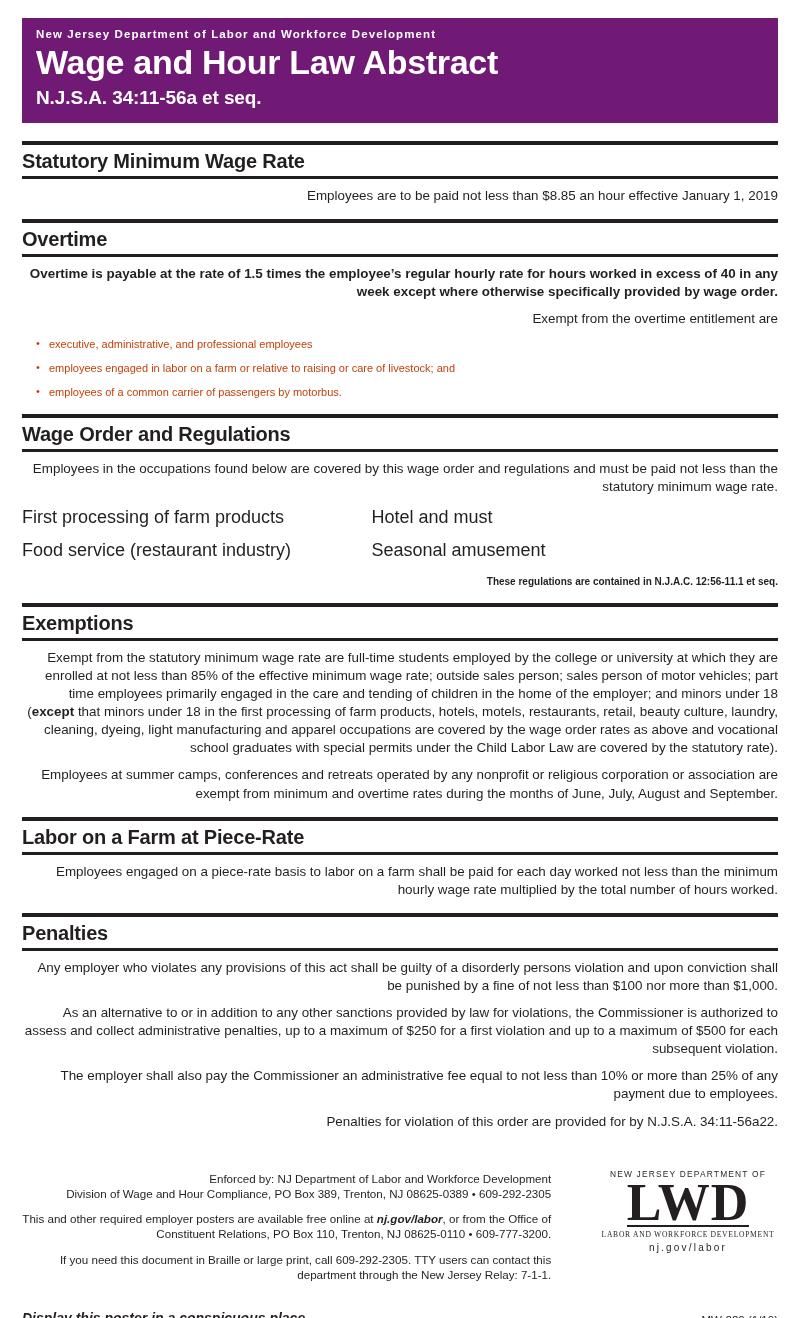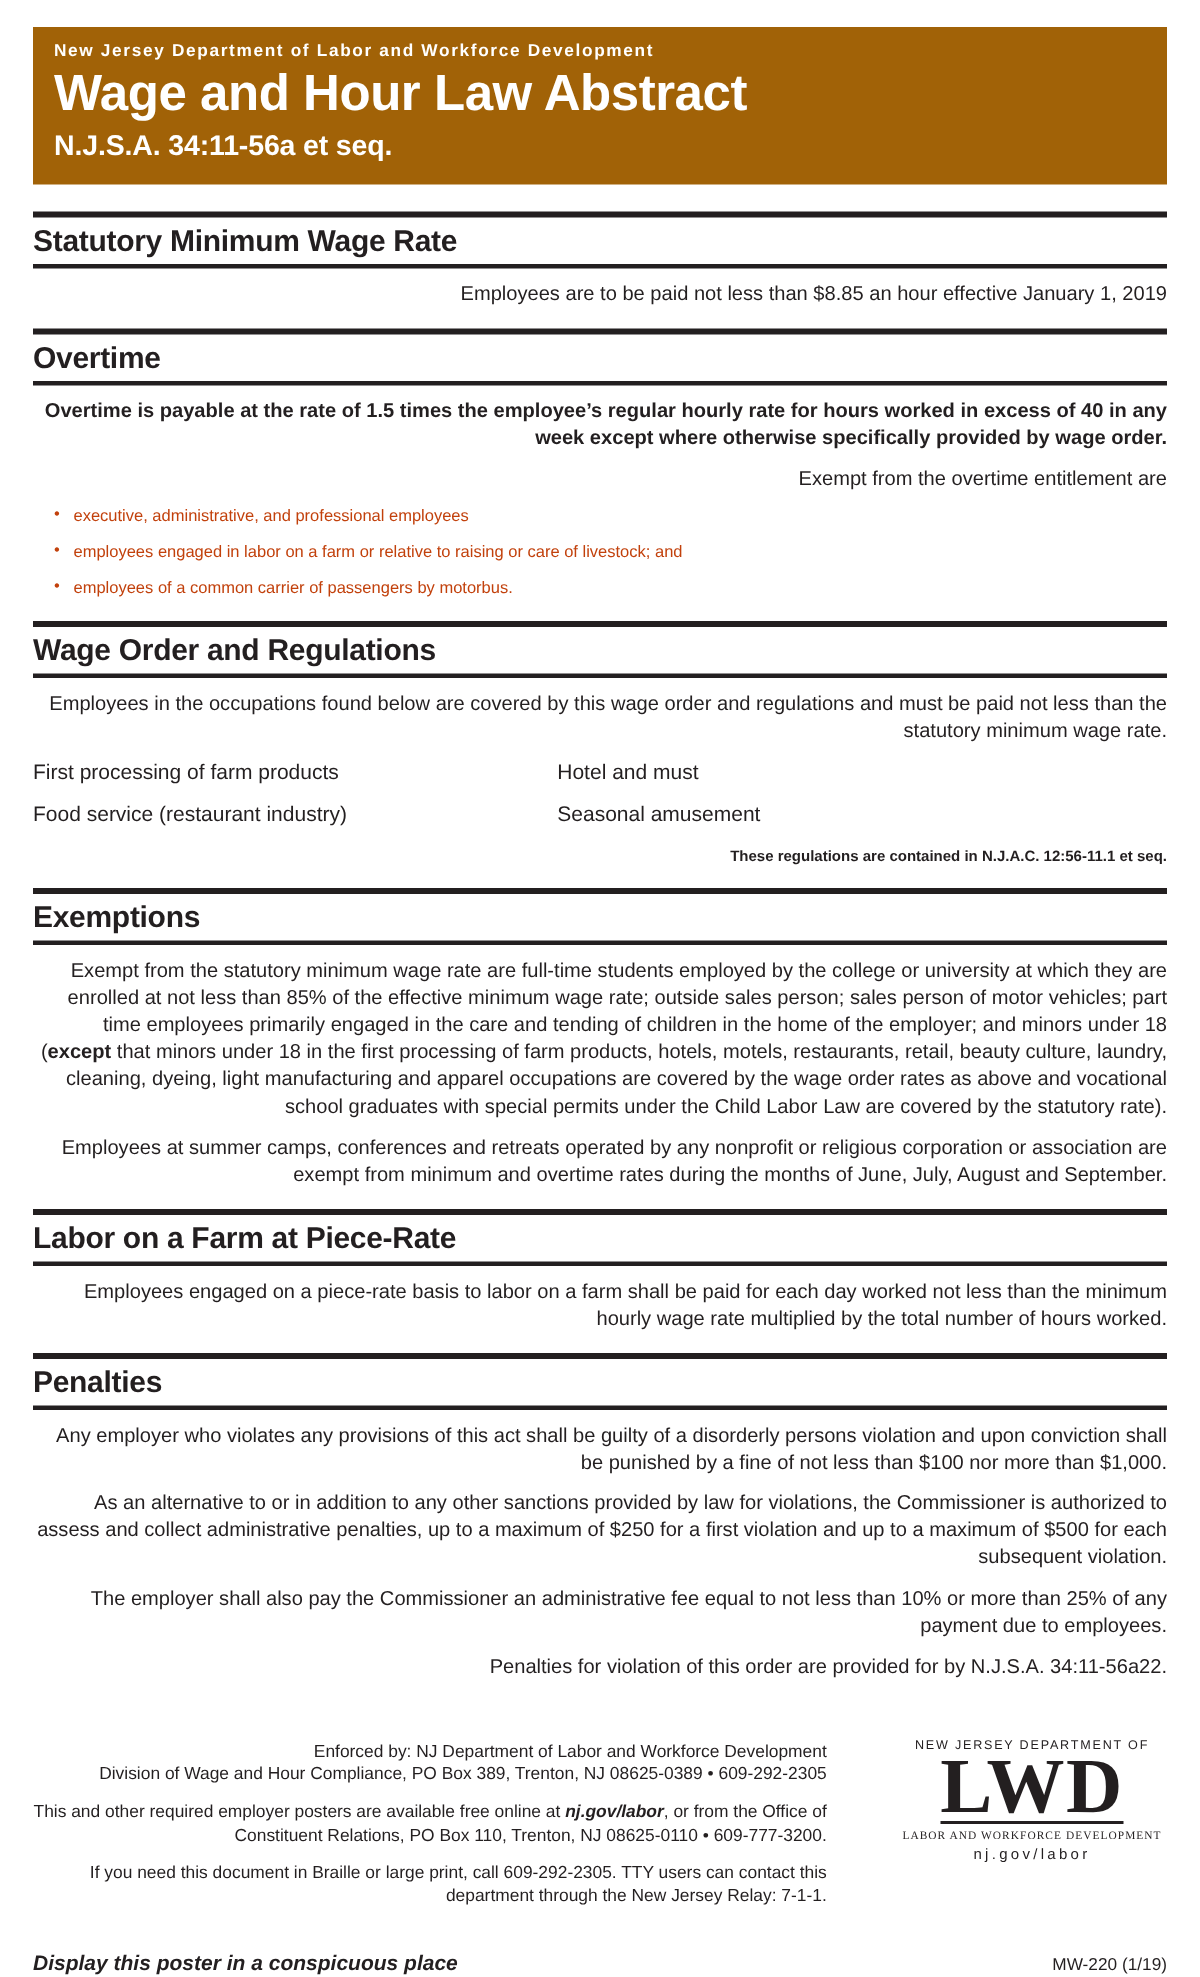--- a/index.html
+++ b/index.html
@@ -17,21 +17,21 @@
     height: 1318px;
     background: #ffffff;
     position: relative;
     margin: 0 auto;
     padding: 18px 22px 10px 22px;
     overflow: hidden;
   }
 
   
   .header {
-    background: #a16207;
+    background: #701a75;
     color: #ffffff;
     padding: 10px 14px 14px 14px;
     margin-bottom: 18px;
   }
   .header .dept {
     font-size: 11.5px;
     font-weight: bold;
     letter-spacing: 1.1px;
     margin-bottom: 4px;
   }
@@ -91,21 +91,21 @@
     position: absolute;
     left: 0;
     top: -1px;
   }
   .occ-table {
     width: 100%;
     border-collapse: collapse;
     margin-bottom: 4px;
   }
   .occ-table td {
-    font-size: 14px;
+    font-size: 18px;
     line-height: 1.35;
     color: #231f20;
     padding: 0 0 9px 0;
     vertical-align: top;
   }
   .occ-table td.col2 { padding-left: 32px; width: 58%; }
   .occ-table td.col1 { width: 42%; }
   .note-bold {
     font-size: 10px;
     font-weight: bold;

